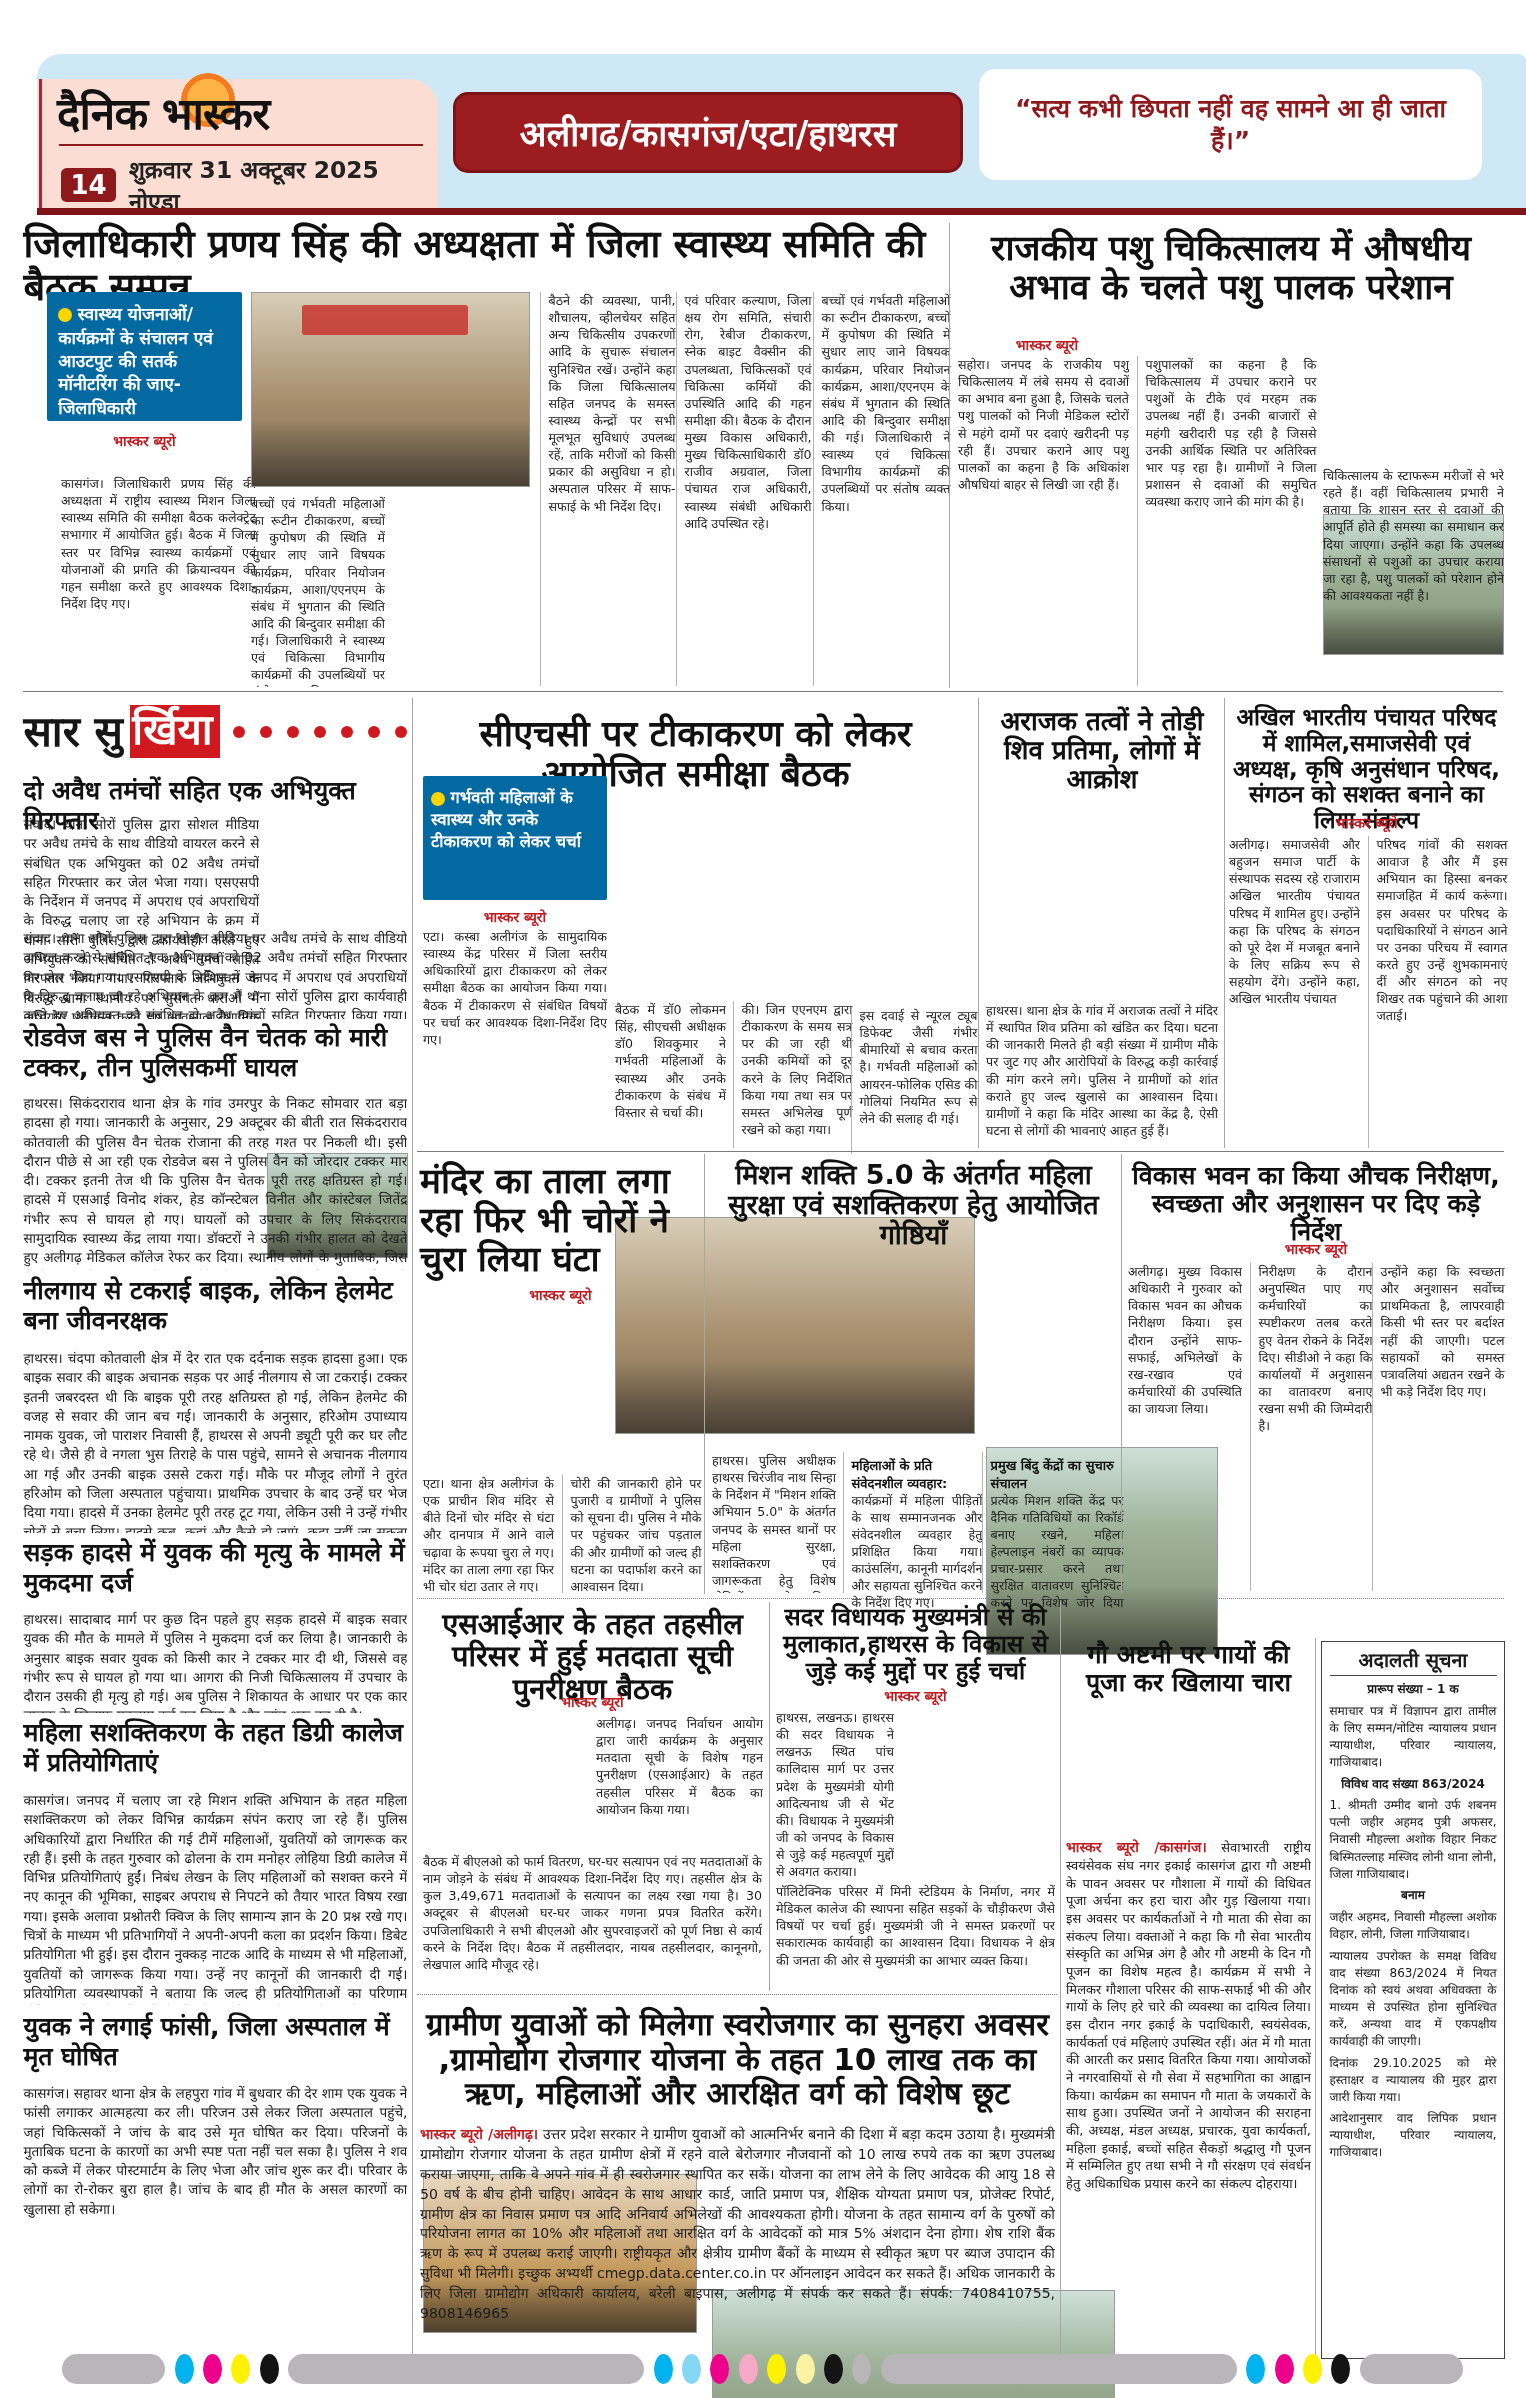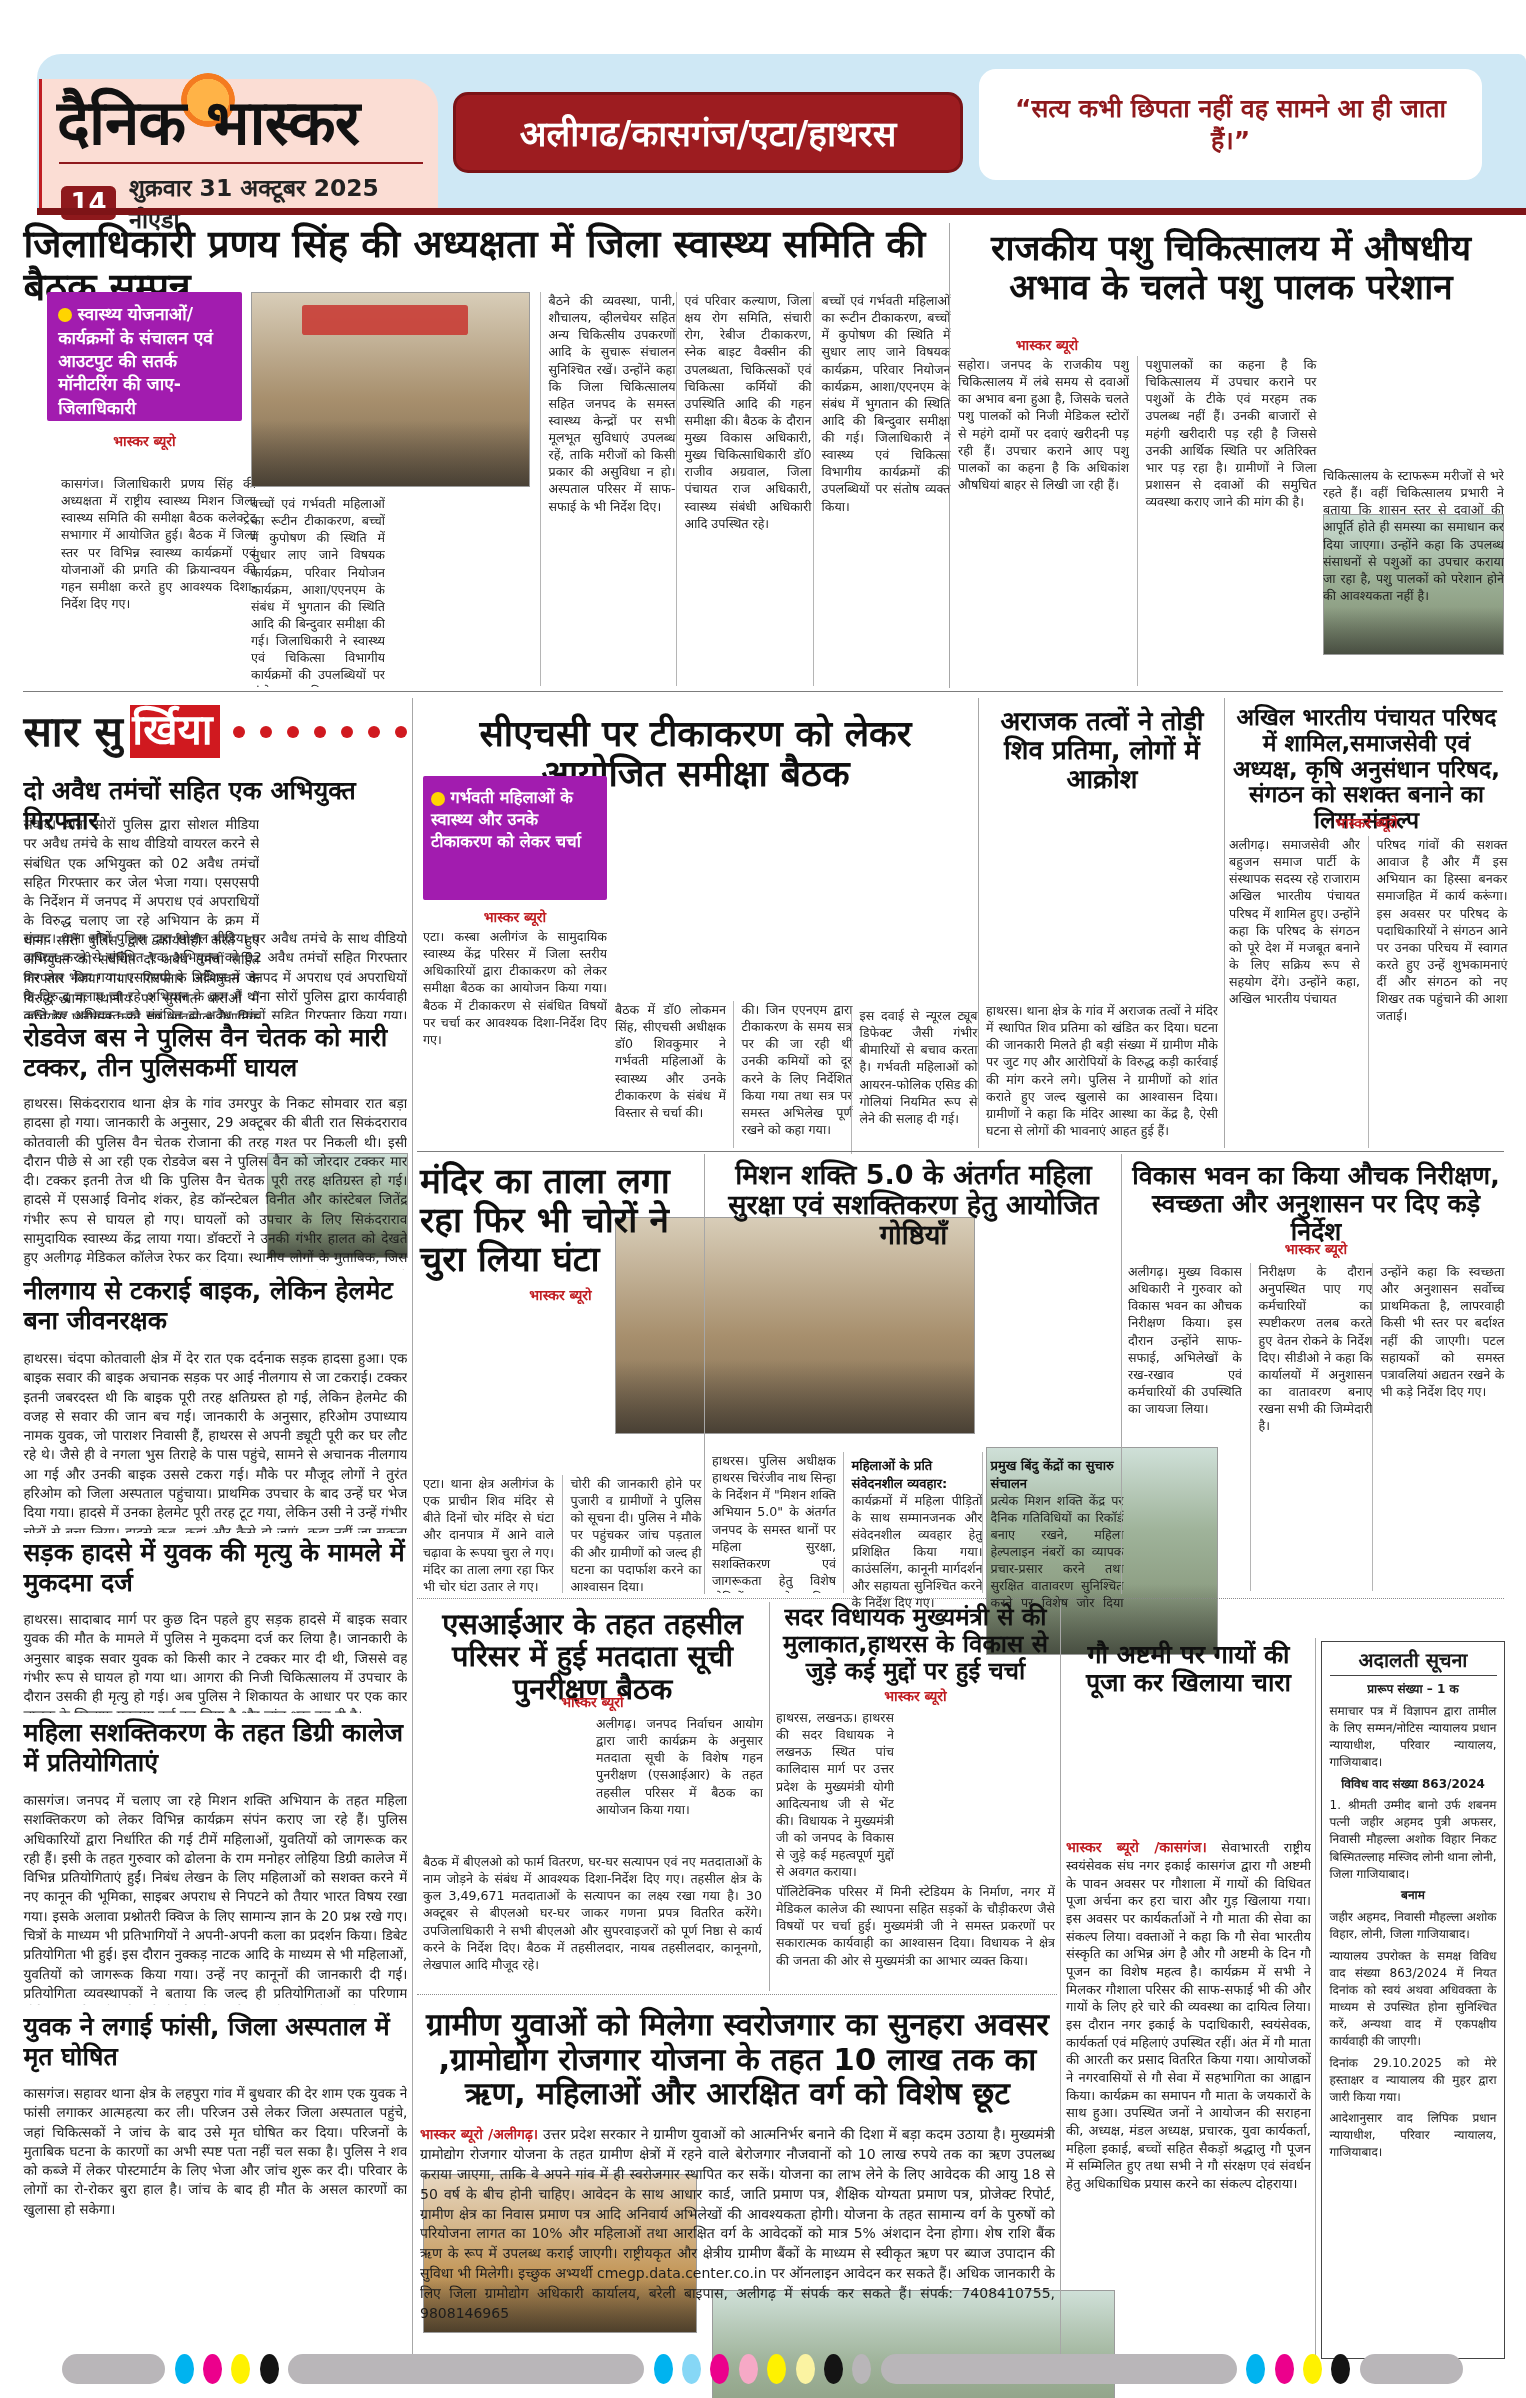--- a/index.html
+++ b/index.html
@@ -3,38 +3,38 @@
 <meta charset="utf-8">
 <style>
   html,body{margin:0;padding:0;background:#ffffff;}
   #page{position:relative;width:1526px;height:2399px;background:#fff;
         font-family:"DejaVu Sans","Liberation Sans",sans-serif;color:#1b1b1b;overflow:hidden;}
   .abs{position:absolute;}
   
   .blue-band{background:#cfe8f5;border-radius:24px 7.5px 0 0;}
   .pink-box{background:#fbddd4;border-left:3.7px solid #c01d22;border-radius:0 28px 0 0;}
   .logo-row{display:flex;align-items:flex-end;gap:3.7px;padding:13px 0 0 15px;position:relative;}
-  .logo-text{font-weight:bold;font-size:62px;line-height:1;color:#121212;letter-spacing:-0.9px;z-index:2;}
+  .logo-text{font-weight:bold;font-size:44px;line-height:1;color:#121212;letter-spacing:-0.9px;z-index:2;}
   .sun{position:absolute;left:139px;top:-5.6px;width:54px;height:54px;border-radius:50%;
        background:radial-gradient(circle,#ffb347 0 55%,#f47b20 56% 70%,rgba(244,123,32,.25) 71% 100%);z-index:1;}
   .logo-rule{height:2.8px;background:#8e191c;margin:7.5px 15px 0 17px;}
   .date-row{display:flex;align-items:center;gap:13px;margin:6.6px 15px 0 19px;}
   .pagenum{background:#8e191c;color:#fff;font-size:26px;font-weight:bold;padding:1.9px 9.4px;border-radius:5.6px;}
   .date-text{font-weight:bold;font-size:23.4px;color:#222;}
   .thick-rule{background:#7e1417;}
   .region-box{background:#9d1c20;border:3.7px solid #7a1316;border-radius:15px;color:#fff;
               font-weight:bold;font-size:35px;display:flex;align-items:center;justify-content:center;}
   .quote-box{background:#fff;border-radius:17px;color:#8e191c;font-weight:bold;font-size:25px;
              display:flex;align-items:center;justify-content:center;text-align:center;line-height:1.25;padding:5.6px 13px;box-sizing:border-box;}
   
   .hl{font-weight:bold;color:#101010;line-height:1.12;}
   .hl-c{text-align:center;}
   .byline{color:#c01d22;font-weight:bold;font-size:14px;text-align:center;}
   .body{font-size:12.6px;line-height:1.36;text-align:justify;color:#1c1c1c;overflow:hidden;}
-  .kicker{background:#a21caf;color:#fff;font-weight:bold;font-size:18px;line-height:1.35;
+  .kicker{background:#0369a1;color:#fff;font-weight:bold;font-size:18px;line-height:1.35;
           padding:11.2px 11.2px 11.2px 11.2px;box-sizing:border-box;border-radius:1.9px;}
   .kdot{display:inline-block;width:14px;height:14px;border-radius:50%;background:#ffd400;margin-right:5.6px;vertical-align:middle;}
   .photo{background:linear-gradient(160deg,#b9a27e 0%,#8f7a5c 45%,#6e6252 100%);border:0.9px solid #9b9b9b;box-sizing:border-box;position:relative;overflow:hidden;}
   .photo.outdoor{background:linear-gradient(180deg,#cfe0d8 0%,#9fb39a 40%,#7c8a6d 100%);}
   .photo.room{background:linear-gradient(180deg,#d8cdb8 0%,#a78f6d 55%,#7d6a50 100%);}
   .photo.temple{background:linear-gradient(180deg,#e8d8c2 0%,#c59a5e 60%,#8a6a3d 100%);}
   .photo .banner{position:absolute;left:18%;top:6%;width:60%;height:16%;background:#c8352f;border-radius:2.8px;opacity:.85;}
   .photo .fig{position:absolute;bottom:0;width:100%;height:34%;background:linear-gradient(0deg,rgba(30,30,30,.55),rgba(30,30,30,0));}
   .vrule{width:0.9px;background:#a7a7a7;}
   .hrule{height:0.9px;background:#7c7c7c;}

